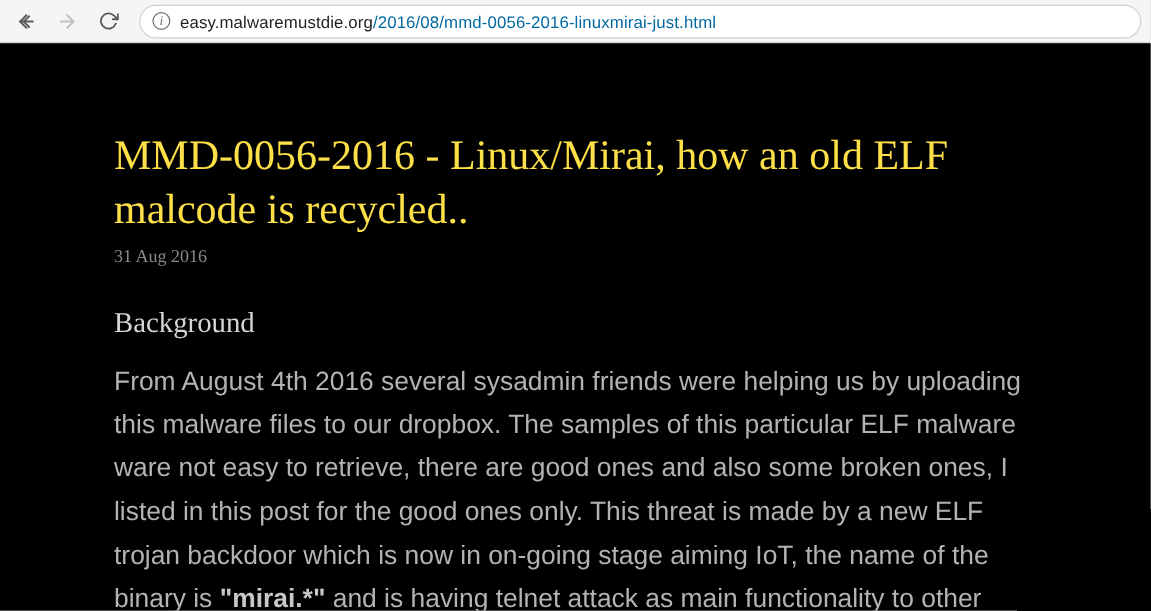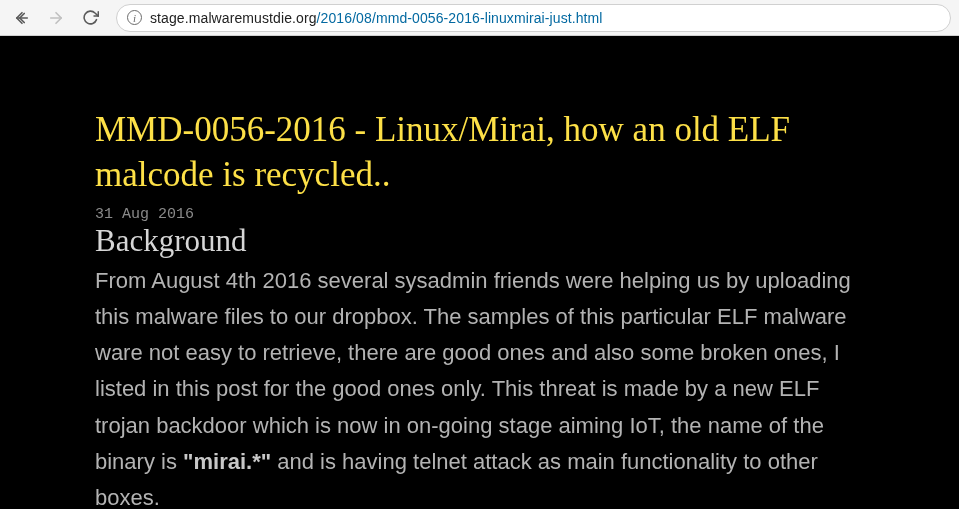--- a/index.html
+++ b/index.html
@@ -75,30 +75,31 @@
     }
     .post-title {
       font-family: Georgia, "Times New Roman", serif;
       font-size: 35px;
       font-weight: 500;
       color: #fde047;
       line-height: 1.28;
       margin-bottom: 8px;
     }
     .post-date {
-      font-family: Liberation Mono, monospace;
+      font-family: Liberation Serif, serif;
       font-size: 15px;
       color: #8a8a8a;
+      margin-bottom: 34px;
     }
     .section-heading {
       font-family: Georgia, "Times New Roman", serif;
-      font-size: 31px;
+      font-size: 24px;
       color: #d6d6d6;
       font-weight: 400;
-      margin-bottom: 4px;
+      margin-bottom: 16px;
     }
     .body-text {
       font-family: -apple-system, Helvetica, Arial, sans-serif;
       font-size: 22px;
       color: #b3b3b3;
       line-height: 1.65;
     }
     .body-text .bold { font-weight: 700; color: #c8c8c8; }
   </style>
 </head>
@@ -121,21 +122,21 @@
   </div>
   <div class="nav-btn reload-btn">
     <svg viewBox="0 0 24 24" fill="none" stroke="currentColor" stroke-width="2.2" stroke-linecap="round" stroke-linejoin="round">
         <path d="M23 4v6h-6"></path>
         <path d="M20.49 15a9 9 0 1 1-2.12-9.36L23 10"></path>
       </svg>
   </div>
   <div class="address-bar">
     <span class="info-icon">i</span>
     <span class="url-text">
-      <span class="url-domain">stage.malwaremustdie.org</span><span class="url-path">/2016/08/mmd-0056-2016-linuxmirai-just.html</span>
+      <span class="url-domain">easy.malwaremustdie.org</span><span class="url-path">/2016/08/mmd-0056-2016-linuxmirai-just.html</span>
     </span>
   </div>
 </div>
 
 <div class="content-area">
   <h1 class="post-title">MMD-0056-2016 - Linux/Mirai, how an old ELF malcode is recycled..</h1>
   <div class="post-date">31 Aug 2016</div>
   <h2 class="section-heading">Background</h2>
   <p class="body-text">
     <span>From August 4th 2016 several sysadmin friends were helping us by uploading this malware files to our dropbox. The samples of this particular ELF malware ware not easy to retrieve, there are good ones and also some broken ones, I listed in this post for the good ones only. This threat is made by a new ELF trojan backdoor which is now in on-going stage aiming IoT, the name of the binary is </span><span class="bold">"mirai.*"</span><span> and is having telnet attack as main functionality to other boxes.</span>

